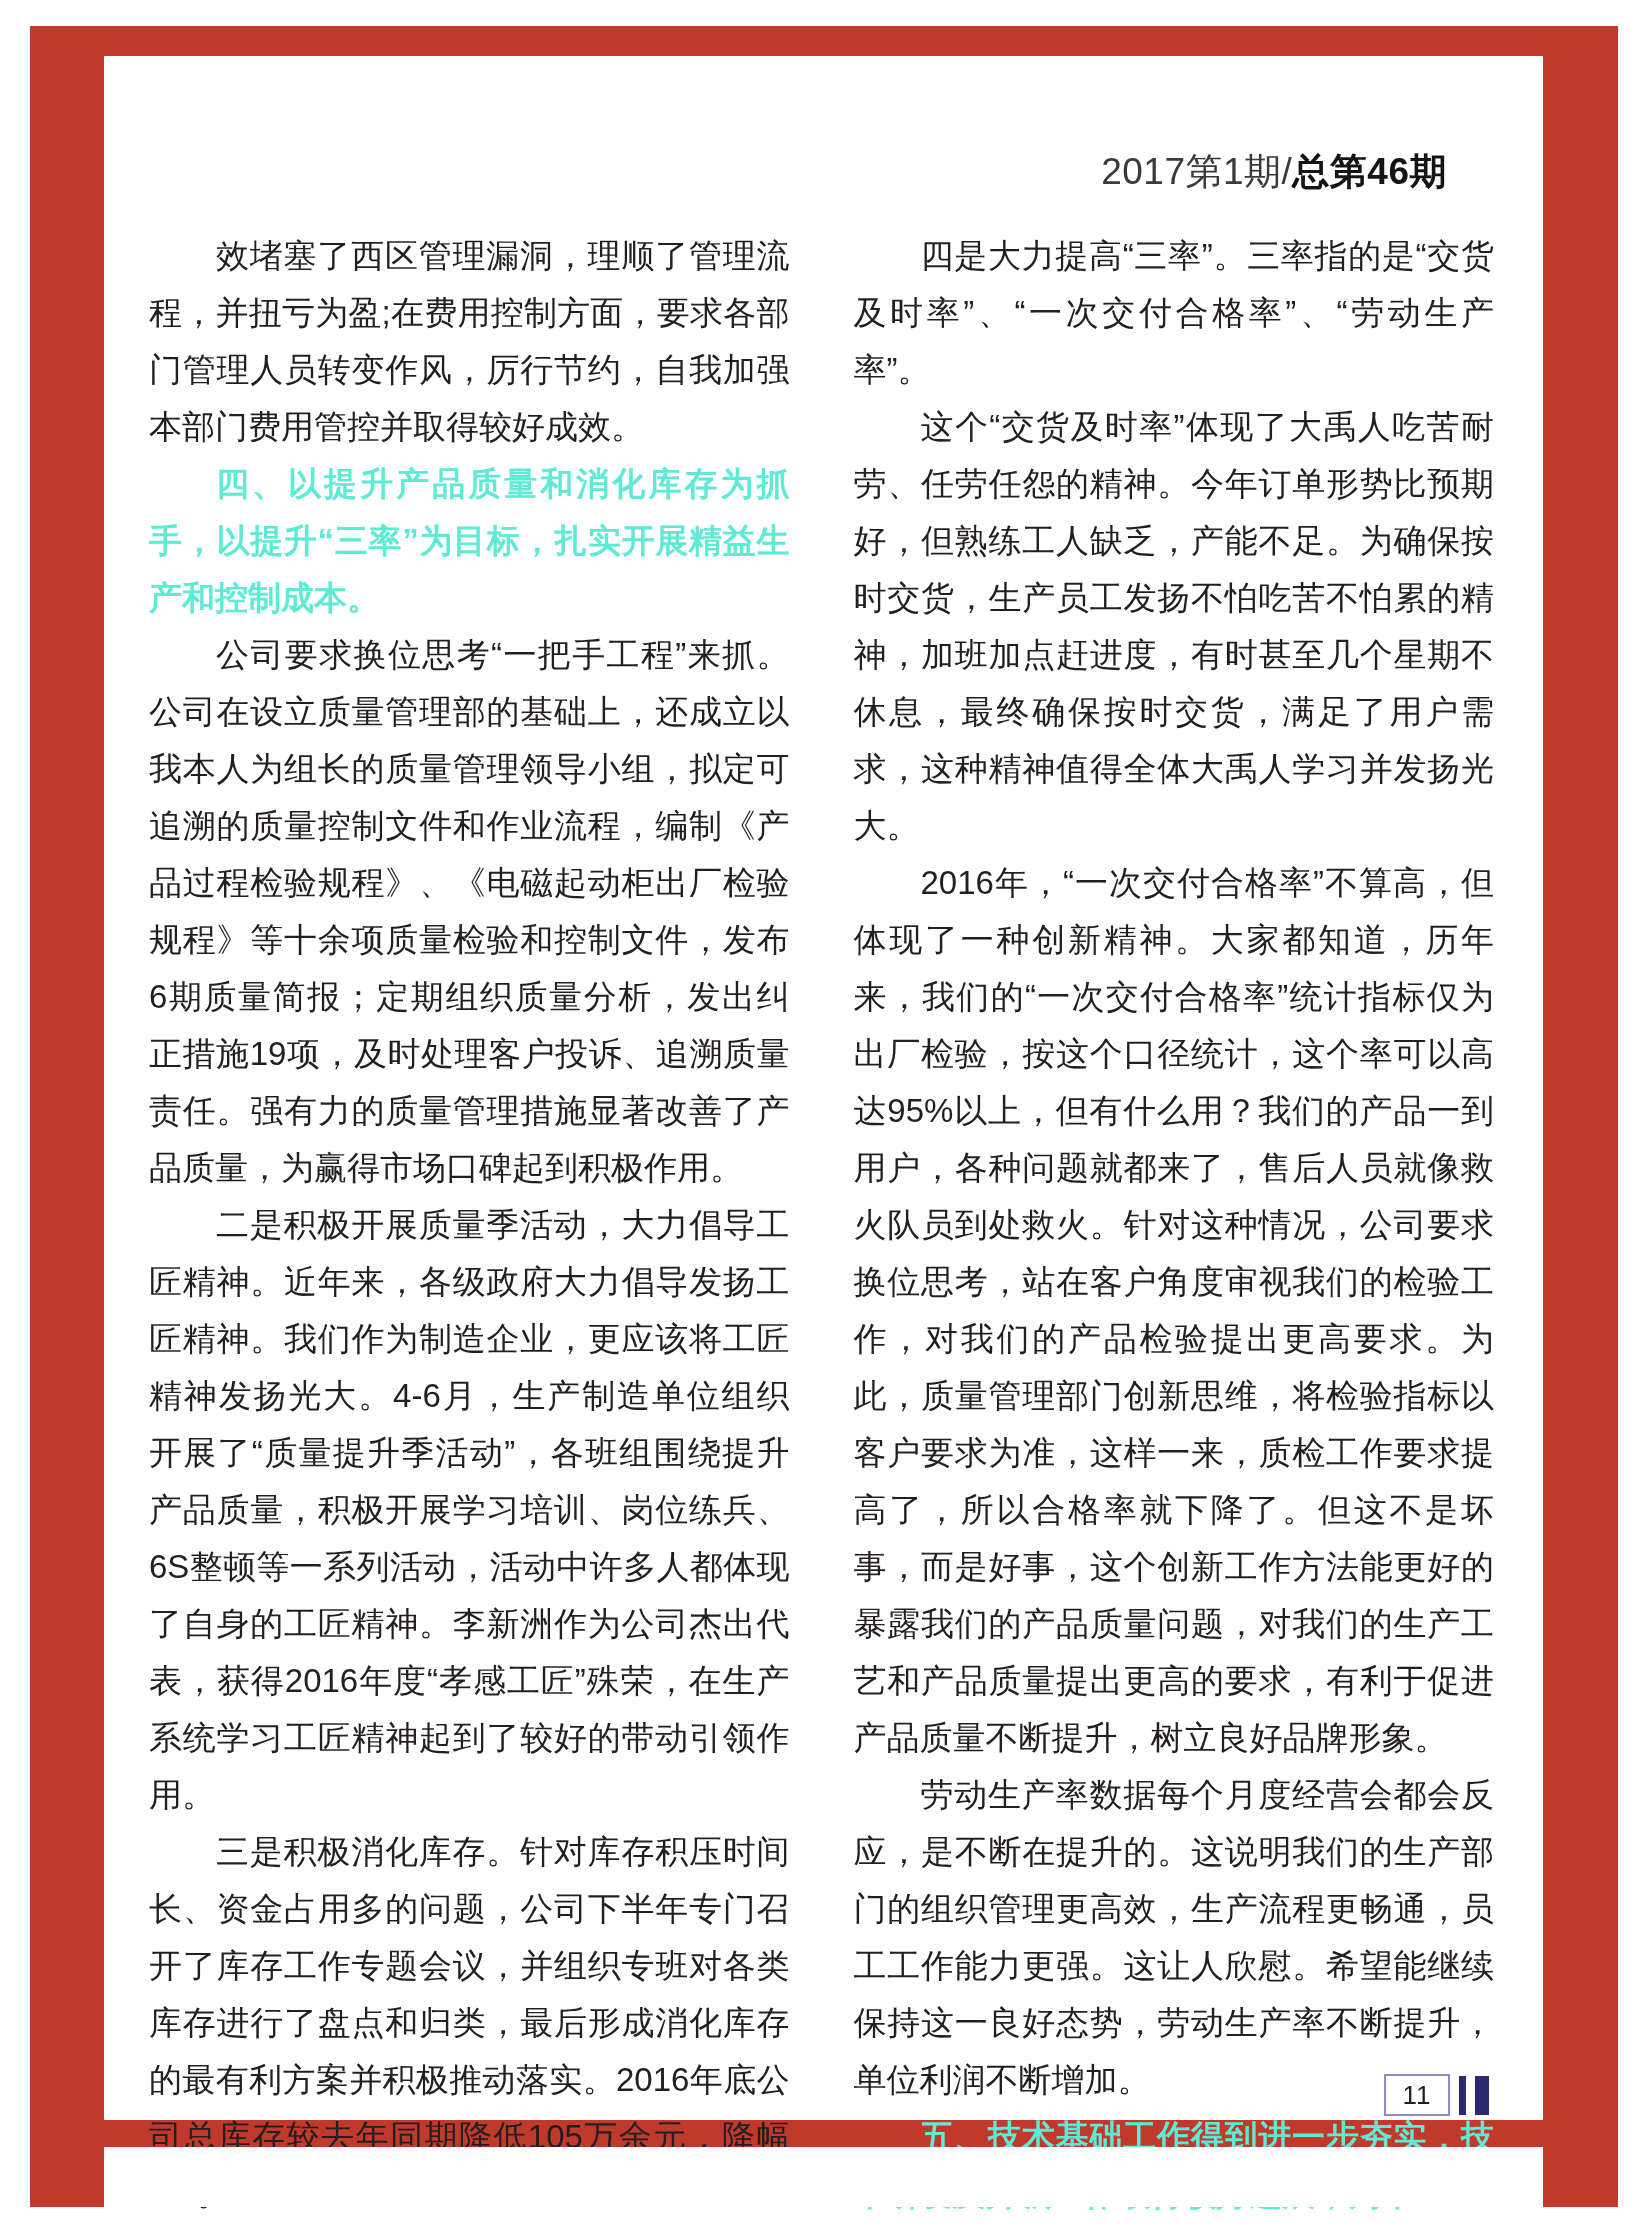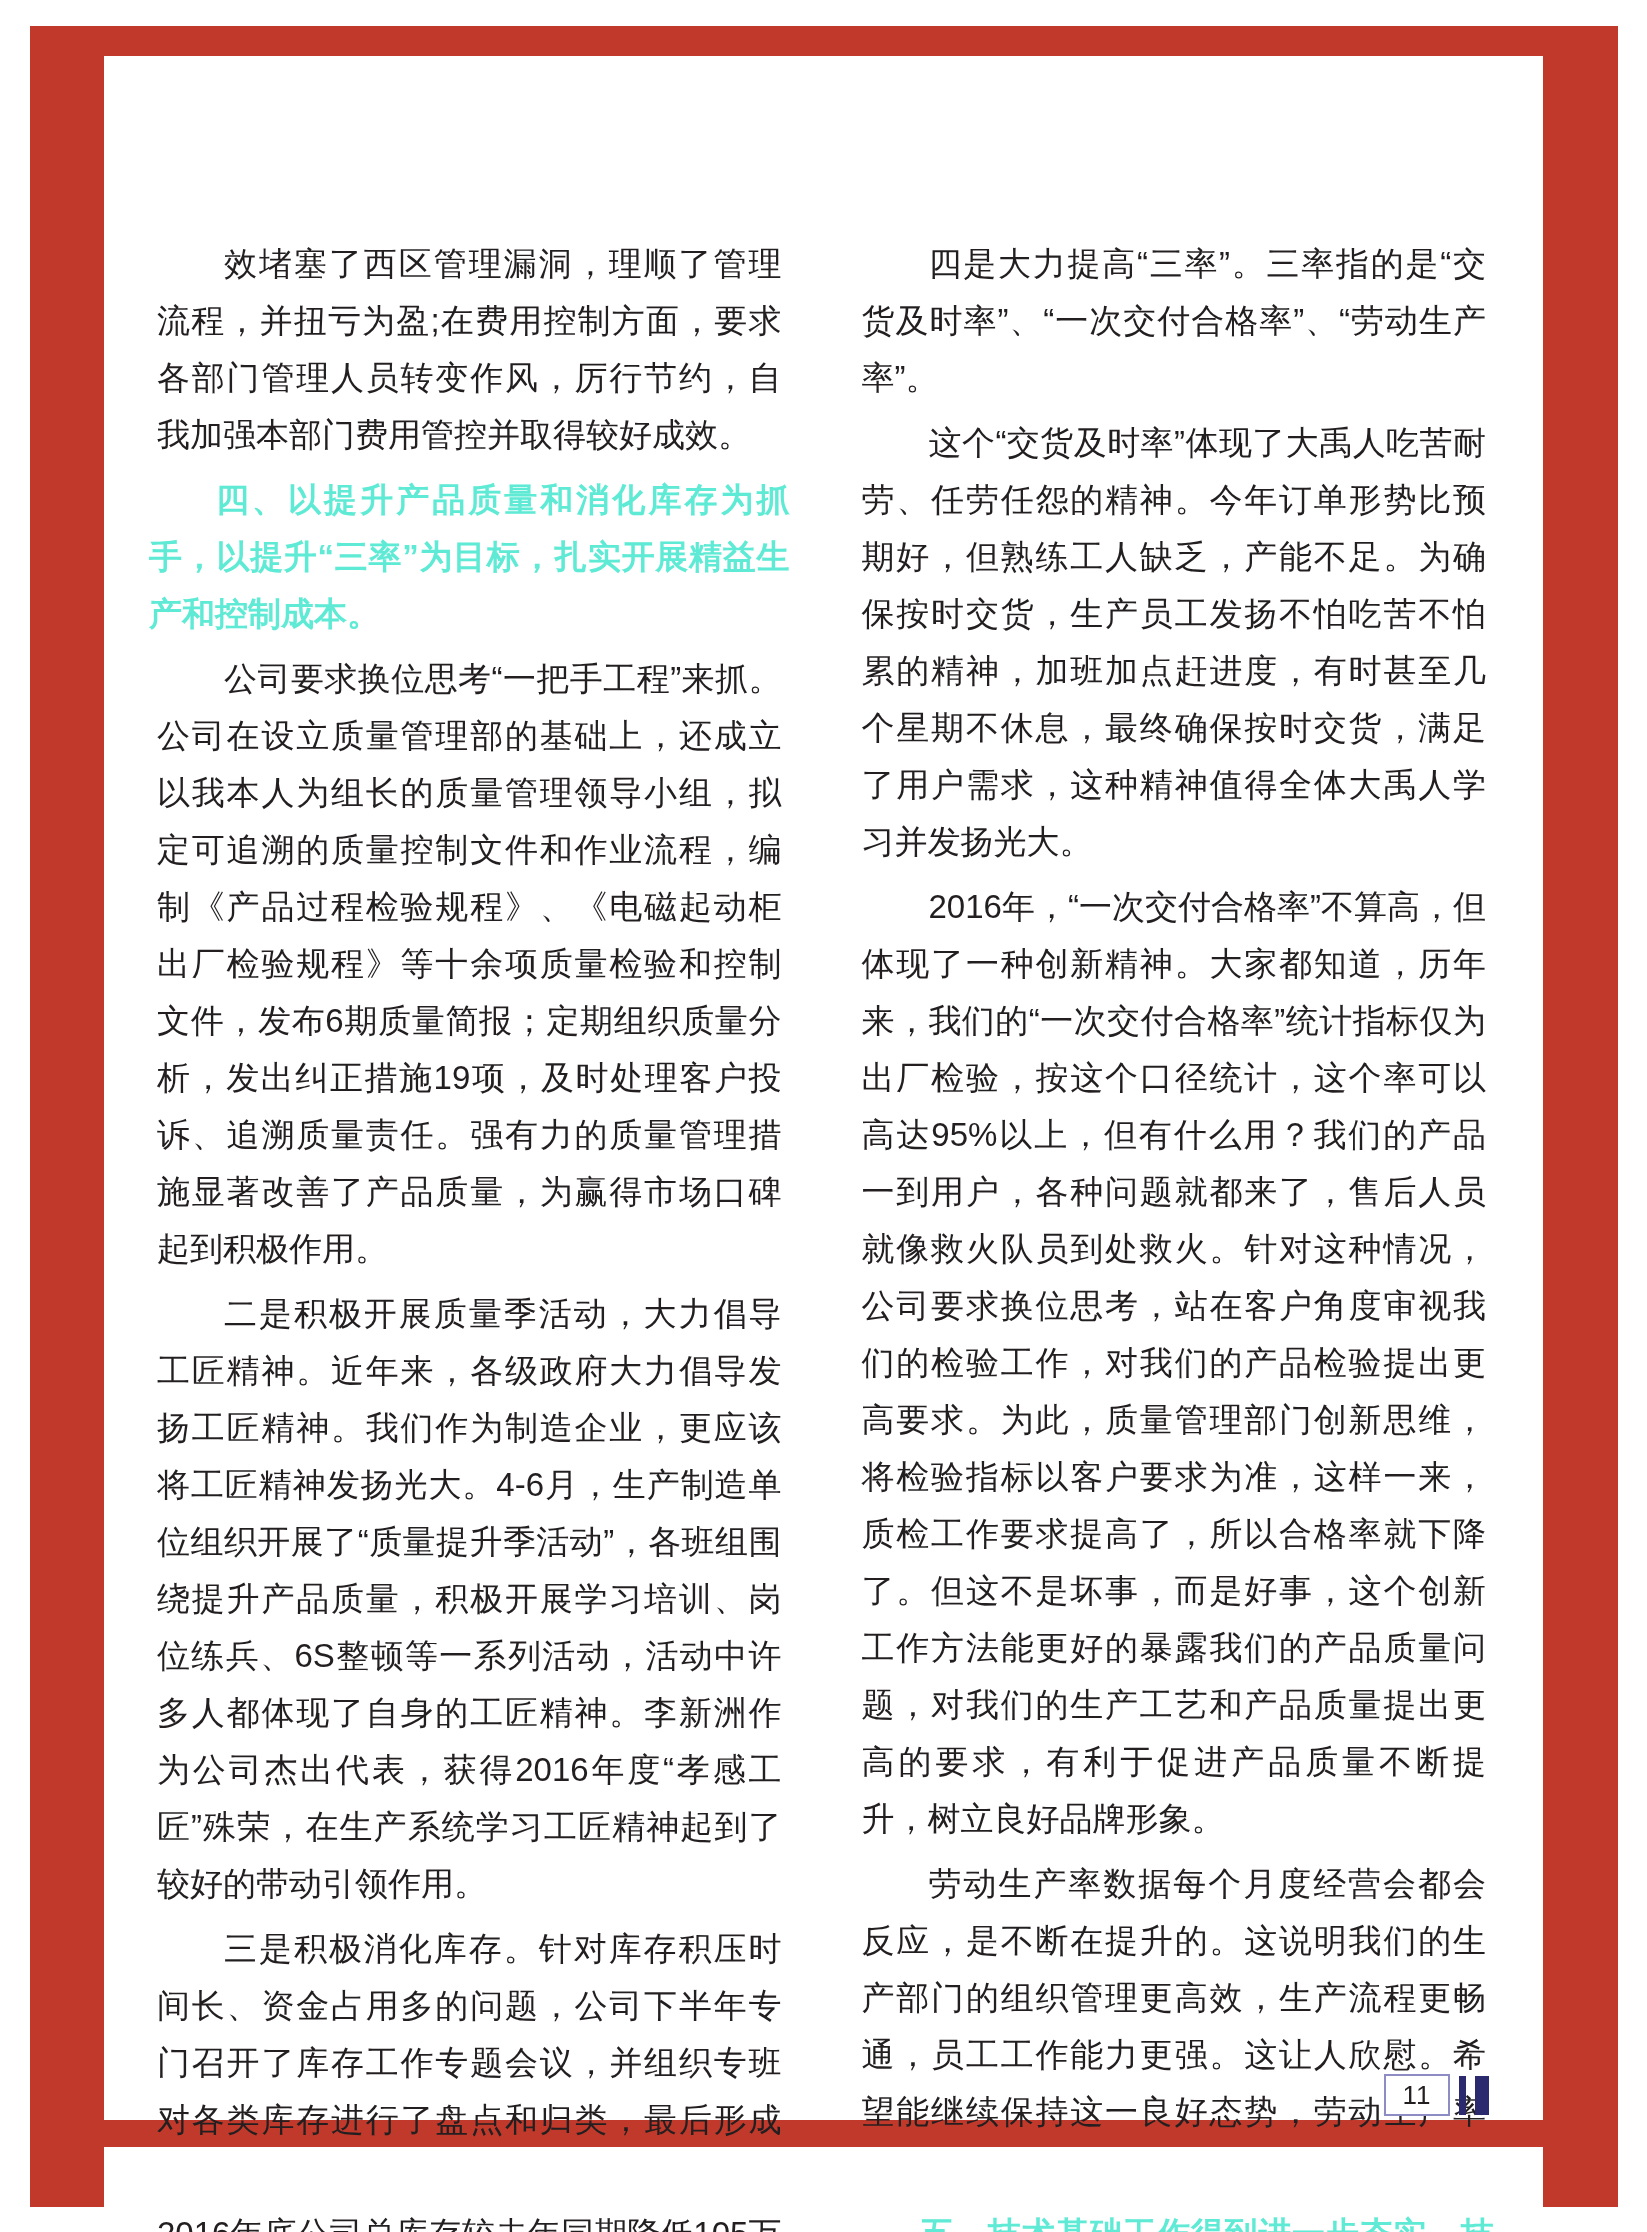--- a/index.html
+++ b/index.html
@@ -92,21 +92,21 @@
     top: 227px;
     width: 1345px;
     display: flex;
     gap: 64px;
   }
   .col {
     width: 641px;
   }
 
   p.para {
-    margin: 8px;
+    margin: 0;
     font-size: 33px;
     line-height: 57px;
     color: #231f20;
     text-align: justify;
     text-align-last: left;
     text-justify: inter-character;
     font-weight: 400;
     letter-spacing: 0;
   }
   p.para.indent {
@@ -162,20 +162,23 @@
 </head>
 <body>
 
 <div class="page">
   <div class="band-top"></div>
   <div class="band-left"></div>
   <div class="band-right"></div>
   <div class="band-bottom"></div>
   <div class="inner-white"></div>
 
+  <div class="header">
+    <span class="issue-light">2017第1期/</span><span class="issue-bold">总第46期</span>
+  </div>
 
   <div class="columns">
 
     <div class="col">
       <p class="para indent">效堵塞了西区管理漏洞，理顺了管理流程，并扭亏为盈;在费用控制方面，要求各部门管理人员转变作风，厉行节约，自我加强本部门费用管控并取得较好成效。</p>
       <p class="heading">四、以提升产品质量和消化库存为抓手，以提升“三率”为目标，扎实开展精益生产和控制成本。</p>
       <p class="para indent">公司要求换位思考“一把手工程”来抓。公司在设立质量管理部的基础上，还成立以我本人为组长的质量管理领导小组，拟定可追溯的质量控制文件和作业流程，编制《产品过程检验规程》、《电磁起动柜出厂检验规程》等十余项质量检验和控制文件，发布6期质量简报；定期组织质量分析，发出纠正措施19项，及时处理客户投诉、追溯质量责任。强有力的质量管理措施显著改善了产品质量，为赢得市场口碑起到积极作用。</p>
       <p class="para indent">二是积极开展质量季活动，大力倡导工匠精神。近年来，各级政府大力倡导发扬工匠精神。我们作为制造企业，更应该将工匠精神发扬光大。4-6月，生产制造单位组织开展了“质量提升季活动”，各班组围绕提升产品质量，积极开展学习培训、岗位练兵、6S整顿等一系列活动，活动中许多人都体现了自身的工匠精神。李新洲作为公司杰出代表，获得2016年度“孝感工匠”殊荣，在生产系统学习工匠精神起到了较好的带动引领作用。</p>
       <p class="para indent">三是积极消化库存。针对库存积压时间长、资金占用多的问题，公司下半年专门召开了库存工作专题会议，并组织专班对各类库存进行了盘点和归类，最后形成消化库存的最有利方案并积极推动落实。2016年底公司总库存较去年同期降低105万余元，降幅4%。</p>
     </div>

